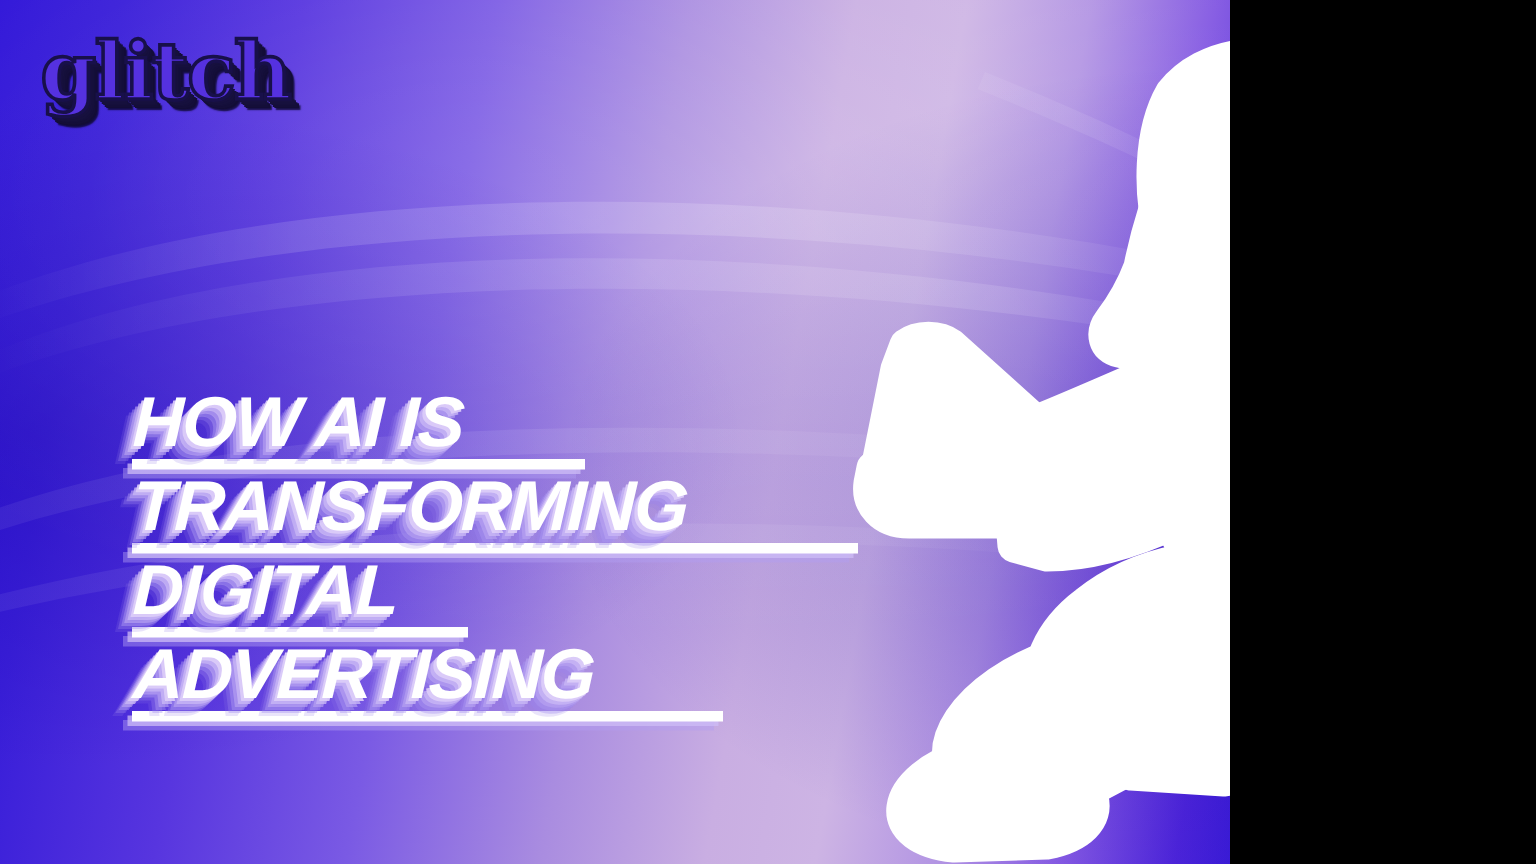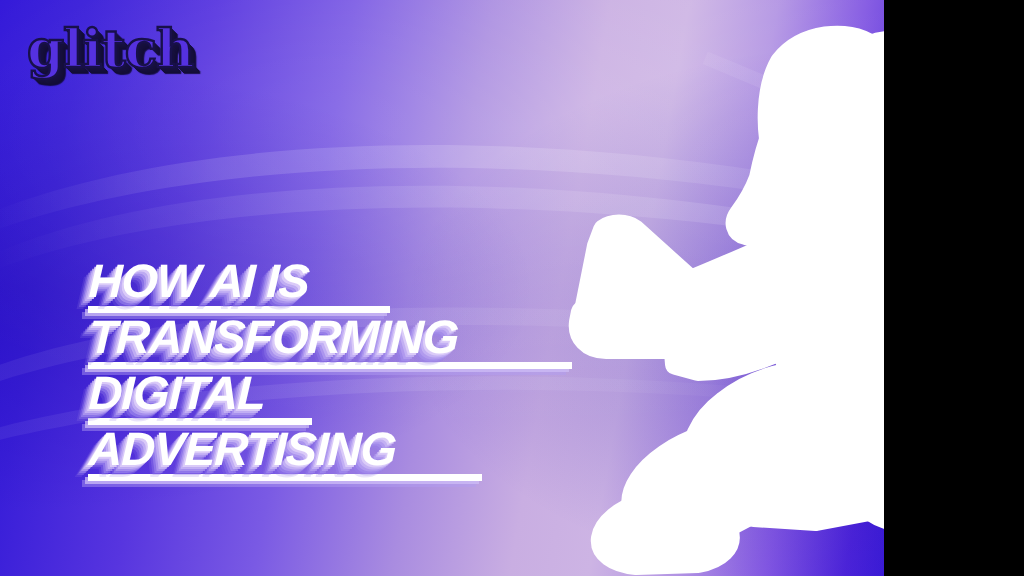--- a/index.html
+++ b/index.html
@@ -5,21 +5,21 @@
   * { margin:0; padding:0; box-sizing:border-box; }
   html, body {
     width:1024px; height:576px;
     font-family:"Liberation Sans", sans-serif;
     overflow:hidden;
     background:#000;
   }
 
   #canvas {
     position:relative;
-    width:884px; height:576px;
+    width:820px; height:576px;
     overflow:hidden;
     
     background:
       linear-gradient(100deg,
         #2f14d8 0%,
         #3a1fd9 9%,
         #5735df 22%,
         #7a5ae4 36%,
         #a98ce0 50%,
         #c9aee2 62%,

